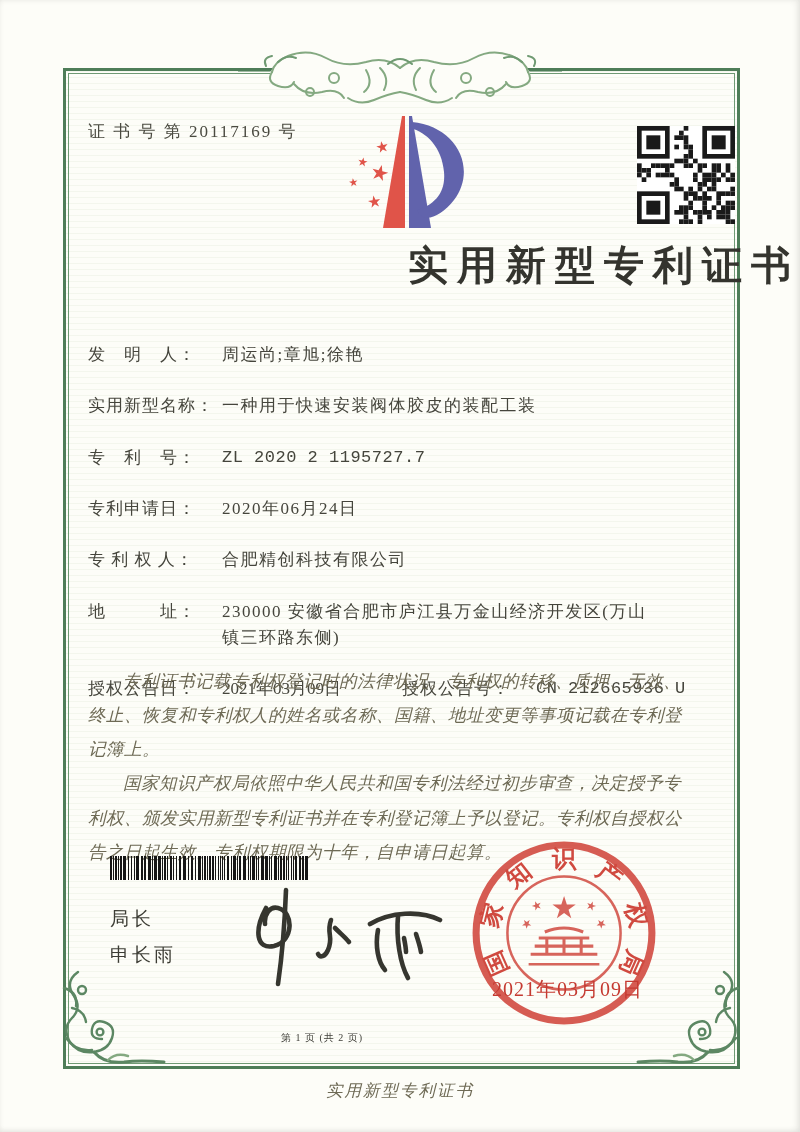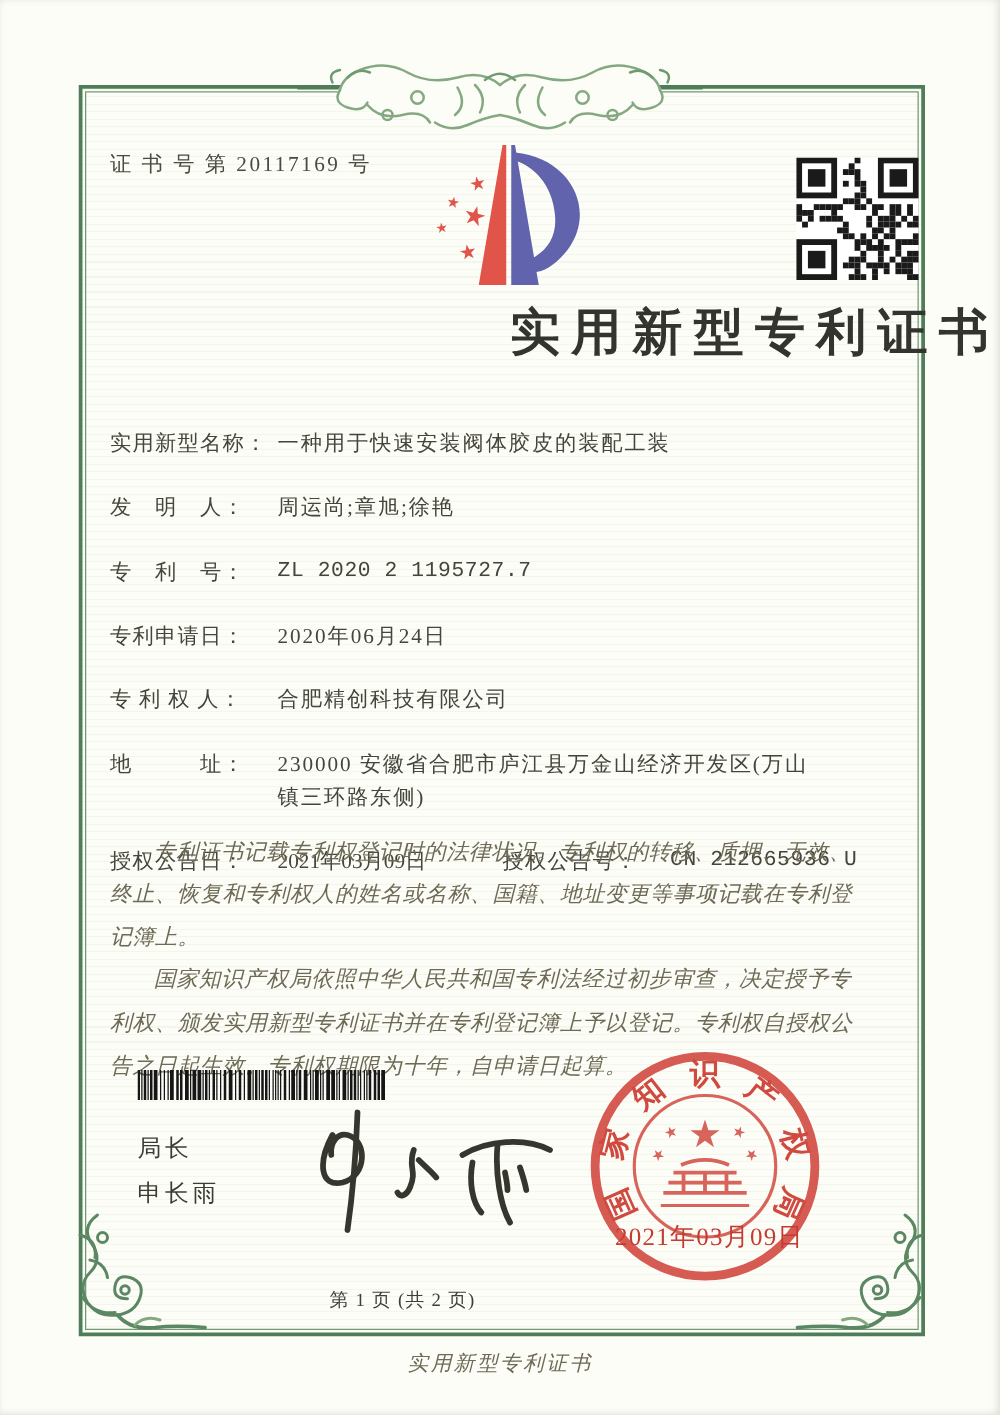--- a/index.html
+++ b/index.html
@@ -25,21 +25,21 @@
   .grant-r{display:flex;}
   .body-text{position:absolute;left:88px;top:664px;width:596px;font-size:17.5px;line-height:1.95;
              color:#6e6a55;font-style:italic;letter-spacing:.5px;}
   .body-text p{margin:0;text-indent:2em;}
   .barcode{position:absolute;left:110px;top:856px;}
   .sign-title{position:absolute;left:110px;top:906px;font-size:19px;color:#3c3c34;letter-spacing:3px;}
   .sign-name{position:absolute;left:110px;top:942px;font-size:19px;color:#3c3c34;letter-spacing:3px;}
   .signature{position:absolute;left:228px;top:878px;z-index:2;}
   .seal{position:absolute;left:468px;top:837px;z-index:3;opacity:.92;}
   .seal-date{position:absolute;left:492px;top:976px;z-index:4;font-size:20px;color:#c53a31;letter-spacing:1px;}
-  .pagenum{position:absolute;left:0;top:1031px;width:644px;text-align:center;font-size:15px;color:#3f3f38;letter-spacing:1px;}
+  .pagenum{position:absolute;left:0;top:1031px;width:644px;text-align:center;font-size:10px;color:#3f3f38;letter-spacing:1px;}
   .backnote{position:absolute;left:0;top:1080px;width:800px;text-align:center;font-size:16.5px;color:#6e6a55;
             font-style:italic;letter-spacing:2px;}
   .ornament-top{position:absolute;left:238px;top:40px;z-index:1;}
   .corner{position:absolute;z-index:1;}
   .corner.bl{left:48px;top:968px;}
   .corner.br{left:636px;top:968px;transform:scaleX(-1);}
 </style>
 </head>
 <body>
 
@@ -241,26 +241,26 @@
       <rect x="74.66666666666667" y="9.333333333333334" width="14" height="14" fill="#1a1a1a"></rect>
       <rect x="0" y="65.33333333333334" width="32.66666666666667" height="32.66666666666667" fill="#1a1a1a"></rect>
       <rect x="4.666666666666667" y="70" width="23.333333333333336" height="23.333333333333336" fill="#fff"></rect>
       <rect x="9.333333333333334" y="74.66666666666667" width="14" height="14" fill="#1a1a1a"></rect>
     </svg>
 
   <div class="title">实用新型专利证书</div>
 
   <div class="fields">
     <div class="frow">
+      <span class="flabel">发　明　人：</span>
+      <span class="fvalue">周运尚;章旭;徐艳</span>
+    </div>
+    <div class="frow">
       <span class="flabel">实用新型名称：</span>
       <span class="fvalue">一种用于快速安装阀体胶皮的装配工装</span>
-    </div>
-    <div class="frow">
-      <span class="flabel">发　明　人：</span>
-      <span class="fvalue">周运尚;章旭;徐艳</span>
     </div>
     <div class="frow">
       <span class="flabel">专　利　号：</span>
       <span class="fvalue num">ZL 2020 2 1195727.7</span>
     </div>
     <div class="frow">
       <span class="flabel">专利申请日：</span>
       <span class="fvalue">2020年06月24日</span>
     </div>
     <div class="frow">

